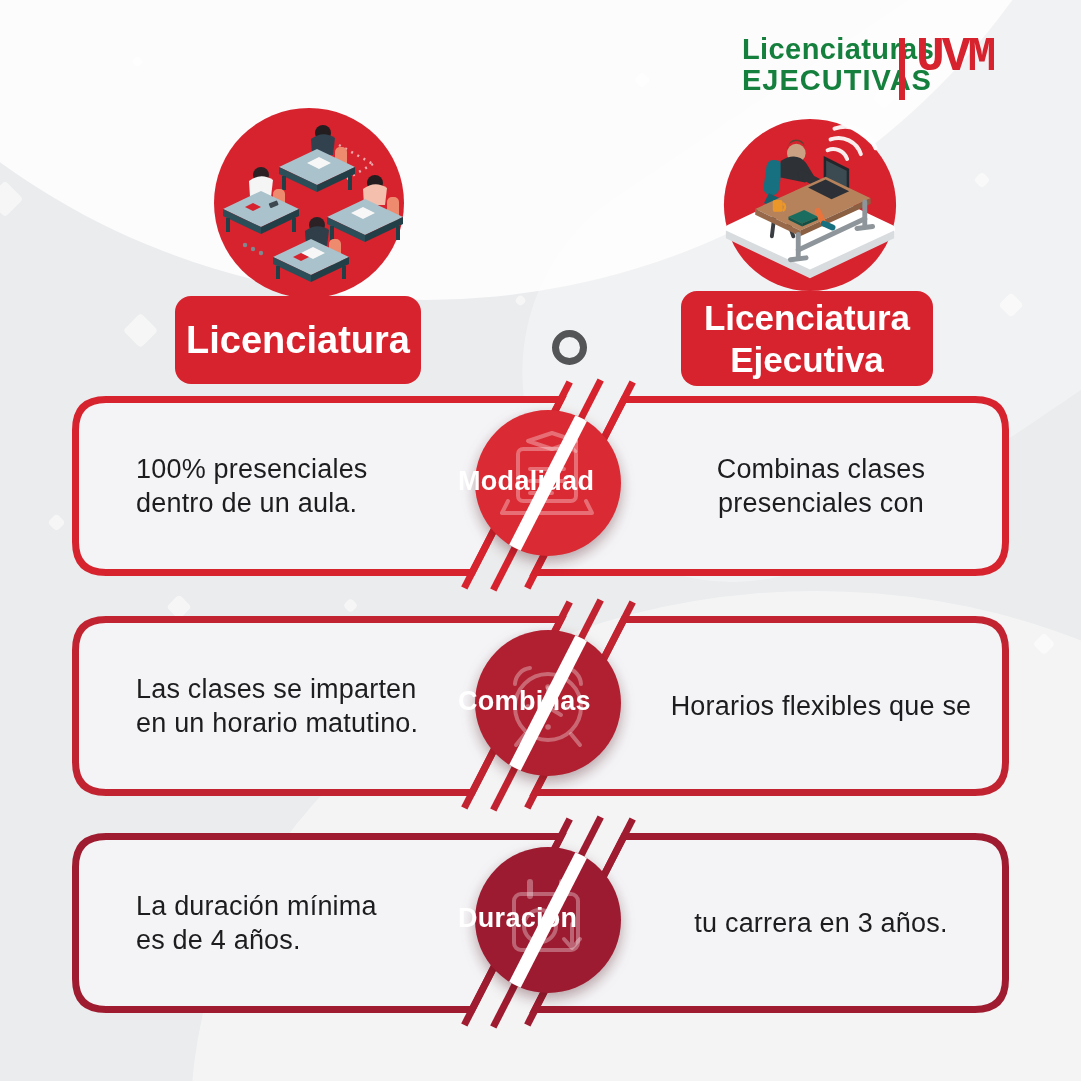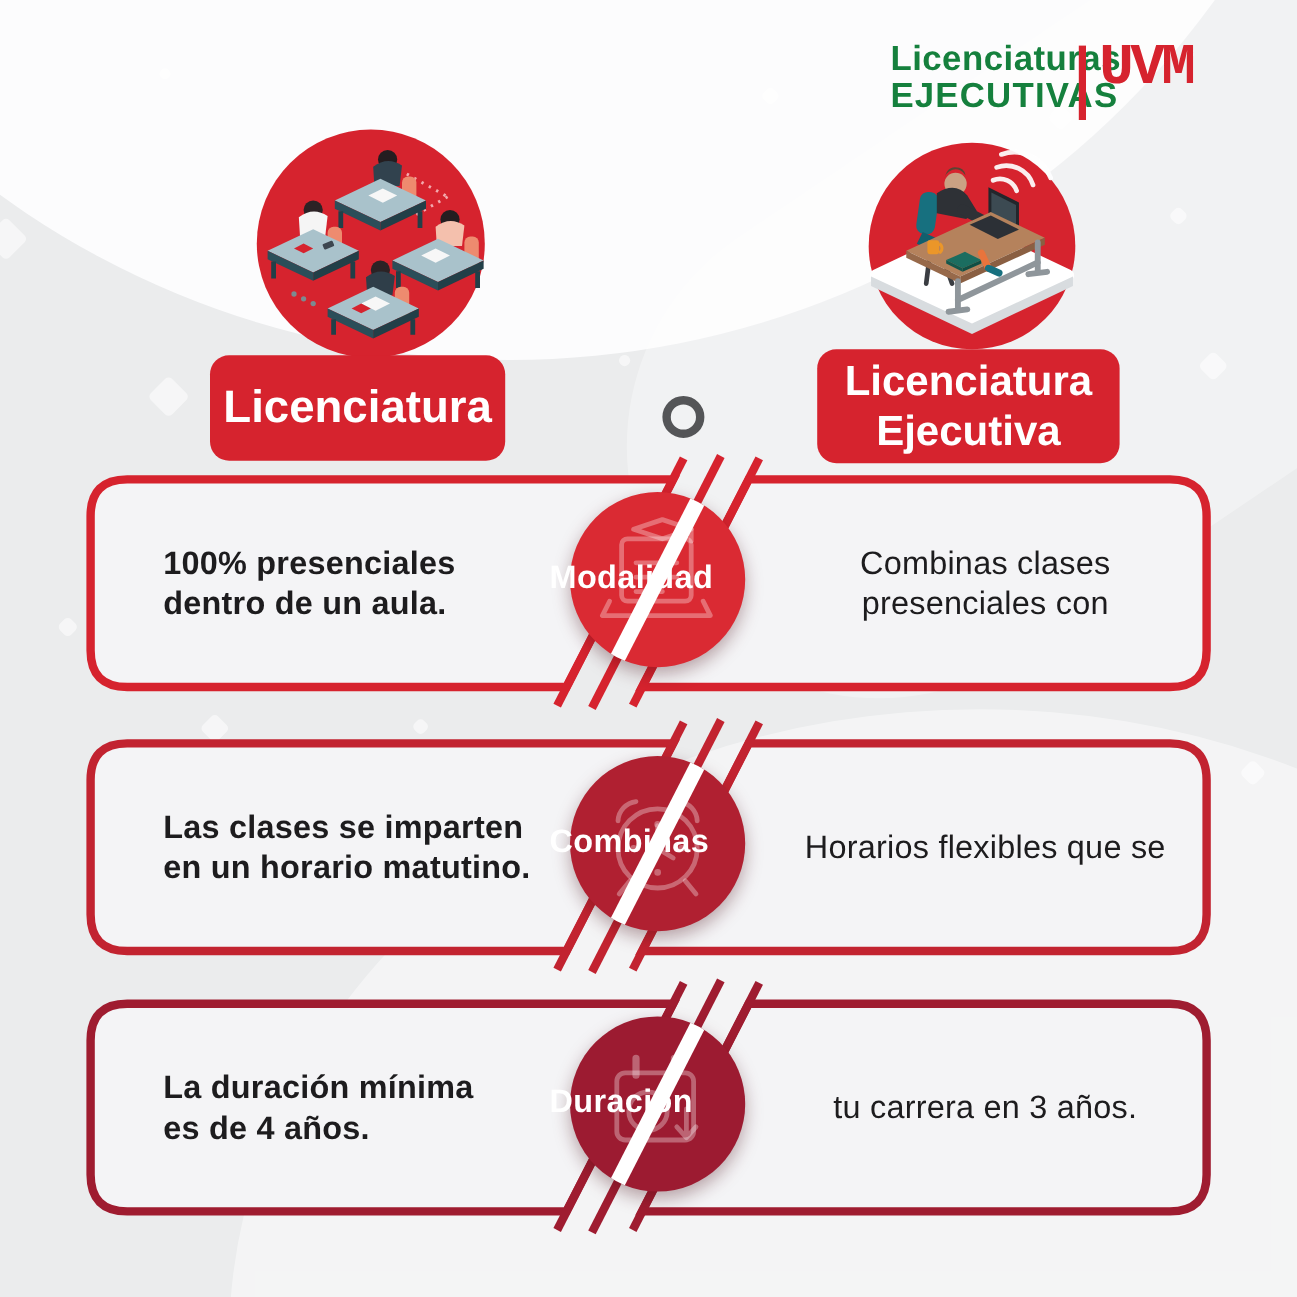--- a/index.html
+++ b/index.html
@@ -38,21 +38,21 @@
   .diag line{stroke-width:7;}
   .slash{stroke:#fff;stroke-width:13;}
   .badge-circle{filter:drop-shadow(0 6px 7px rgba(70,10,16,.35));}
   .icon{stroke:rgba(255,255,255,.32);fill:none;stroke-width:4;
         stroke-linecap:round;stroke-linejoin:round;}
   .badge-label{position:absolute;left:388px;top:70px;width:180px;text-align:left;
                font-size:27px;font-weight:bold;color:#fff;letter-spacing:.3px;}
   .txt{position:absolute;top:0;height:180px;display:flex;flex-direction:column;
        justify-content:center;font-size:27px;line-height:34px;color:#1d1c1e;
        letter-spacing:.2px;}
-  .txt-left{left:66px;width:345px;align-items:flex-start;text-align:center;font-weight:bold;}
+  .txt-left{left:66px;width:345px;align-items:flex-start;text-align:center;}
   .txt-right{left:565px;width:372px;align-items:center;text-align:center;}
 </style>
 </head>
 <body>
 
 <div class="canvas">
 
   <div class="swoosh-top"></div>
   <div class="swoosh-mid"></div>
   <div class="swoosh-br"></div>

